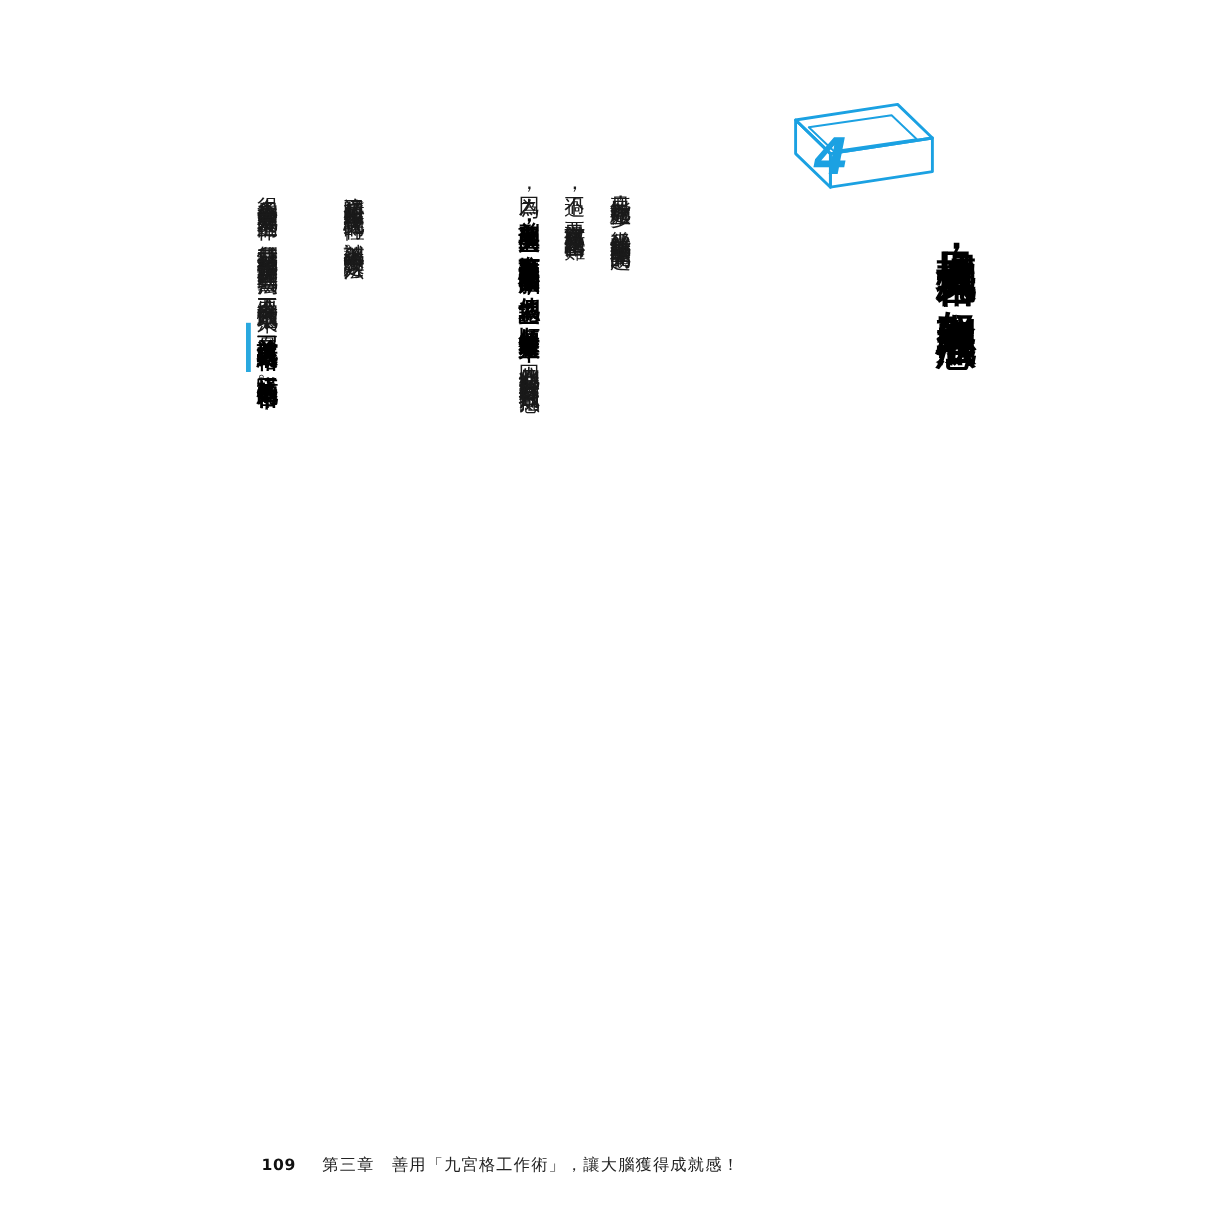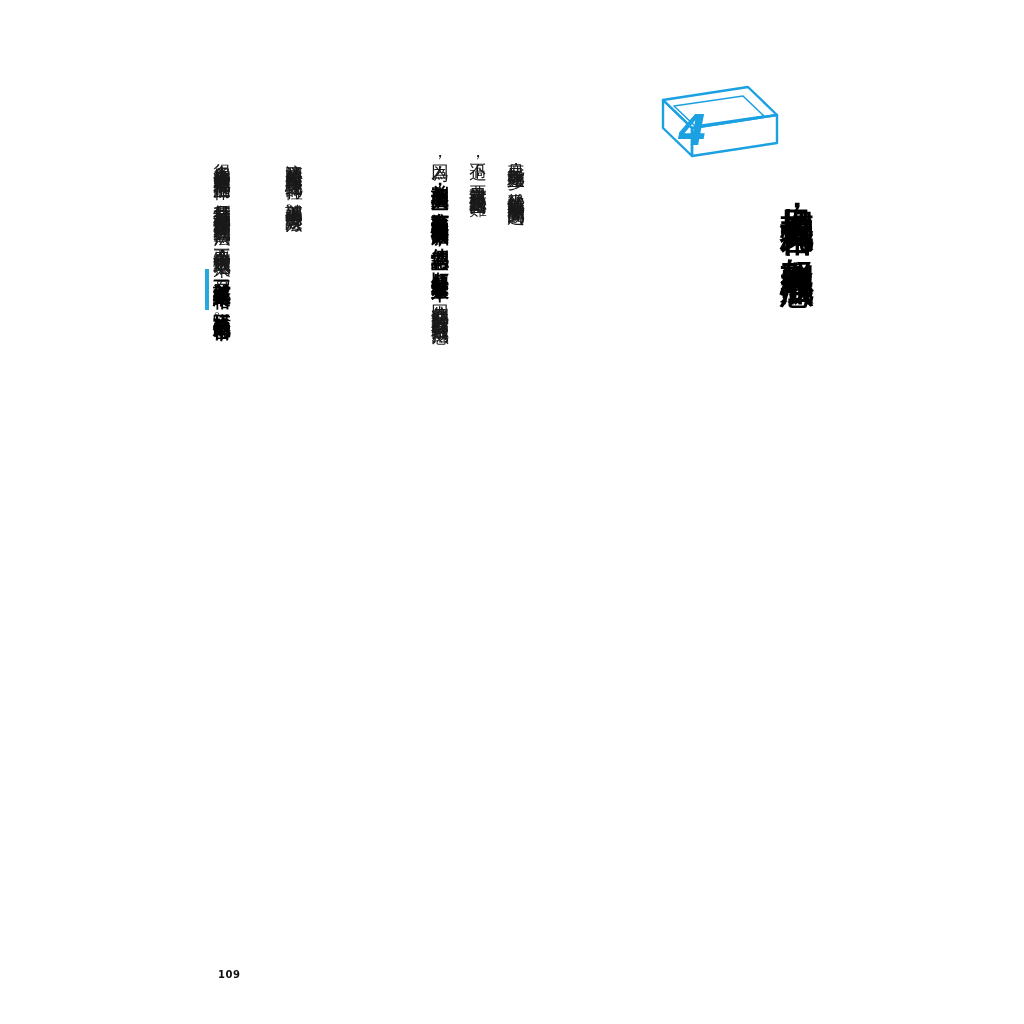--- a/index.html
+++ b/index.html
@@ -88,21 +88,21 @@
   .footer {
     position: absolute;
     left: 218px;
     bottom: 44px;
     display: flex;
     align-items: baseline;
     gap: 22px;
     font-family: "DejaVu Sans", "Liberation Sans", sans-serif;
   }
   .folio {
-    font-size: 10px;
+    font-size: 13px;
     font-weight: 700;
     color: #111;
     letter-spacing: 0.5px;
     text-align: right;
   }
   .running-head {
     font-size: 13.5px;
     color: #222;
     letter-spacing: 1px;
   }
@@ -135,15 +135,16 @@
   </div>
 
   <div class="body-col p4">這時必須使用將工作「視覺化」的特性，試著學習微步的設定方法。</div>
 
   <div class="body-col p5">
     <span>很多人會用條列的方式寫下要進行的工作。我們只要試著稍微改變一下這種條列式的書寫法。不要縱向條列式地寫下來，而是</span><span class="hl">試著填入「縱三格×橫三格」的九宮格中</span><span>。</span>
   </div>
 
   <div class="footer">
     <span class="folio">109</span>
+    <span class="running-head">第三章　善用「九宮格工作術」，讓大腦獲得成就感！</span>
   </div>
 
 </div>
 
 </body></html>

